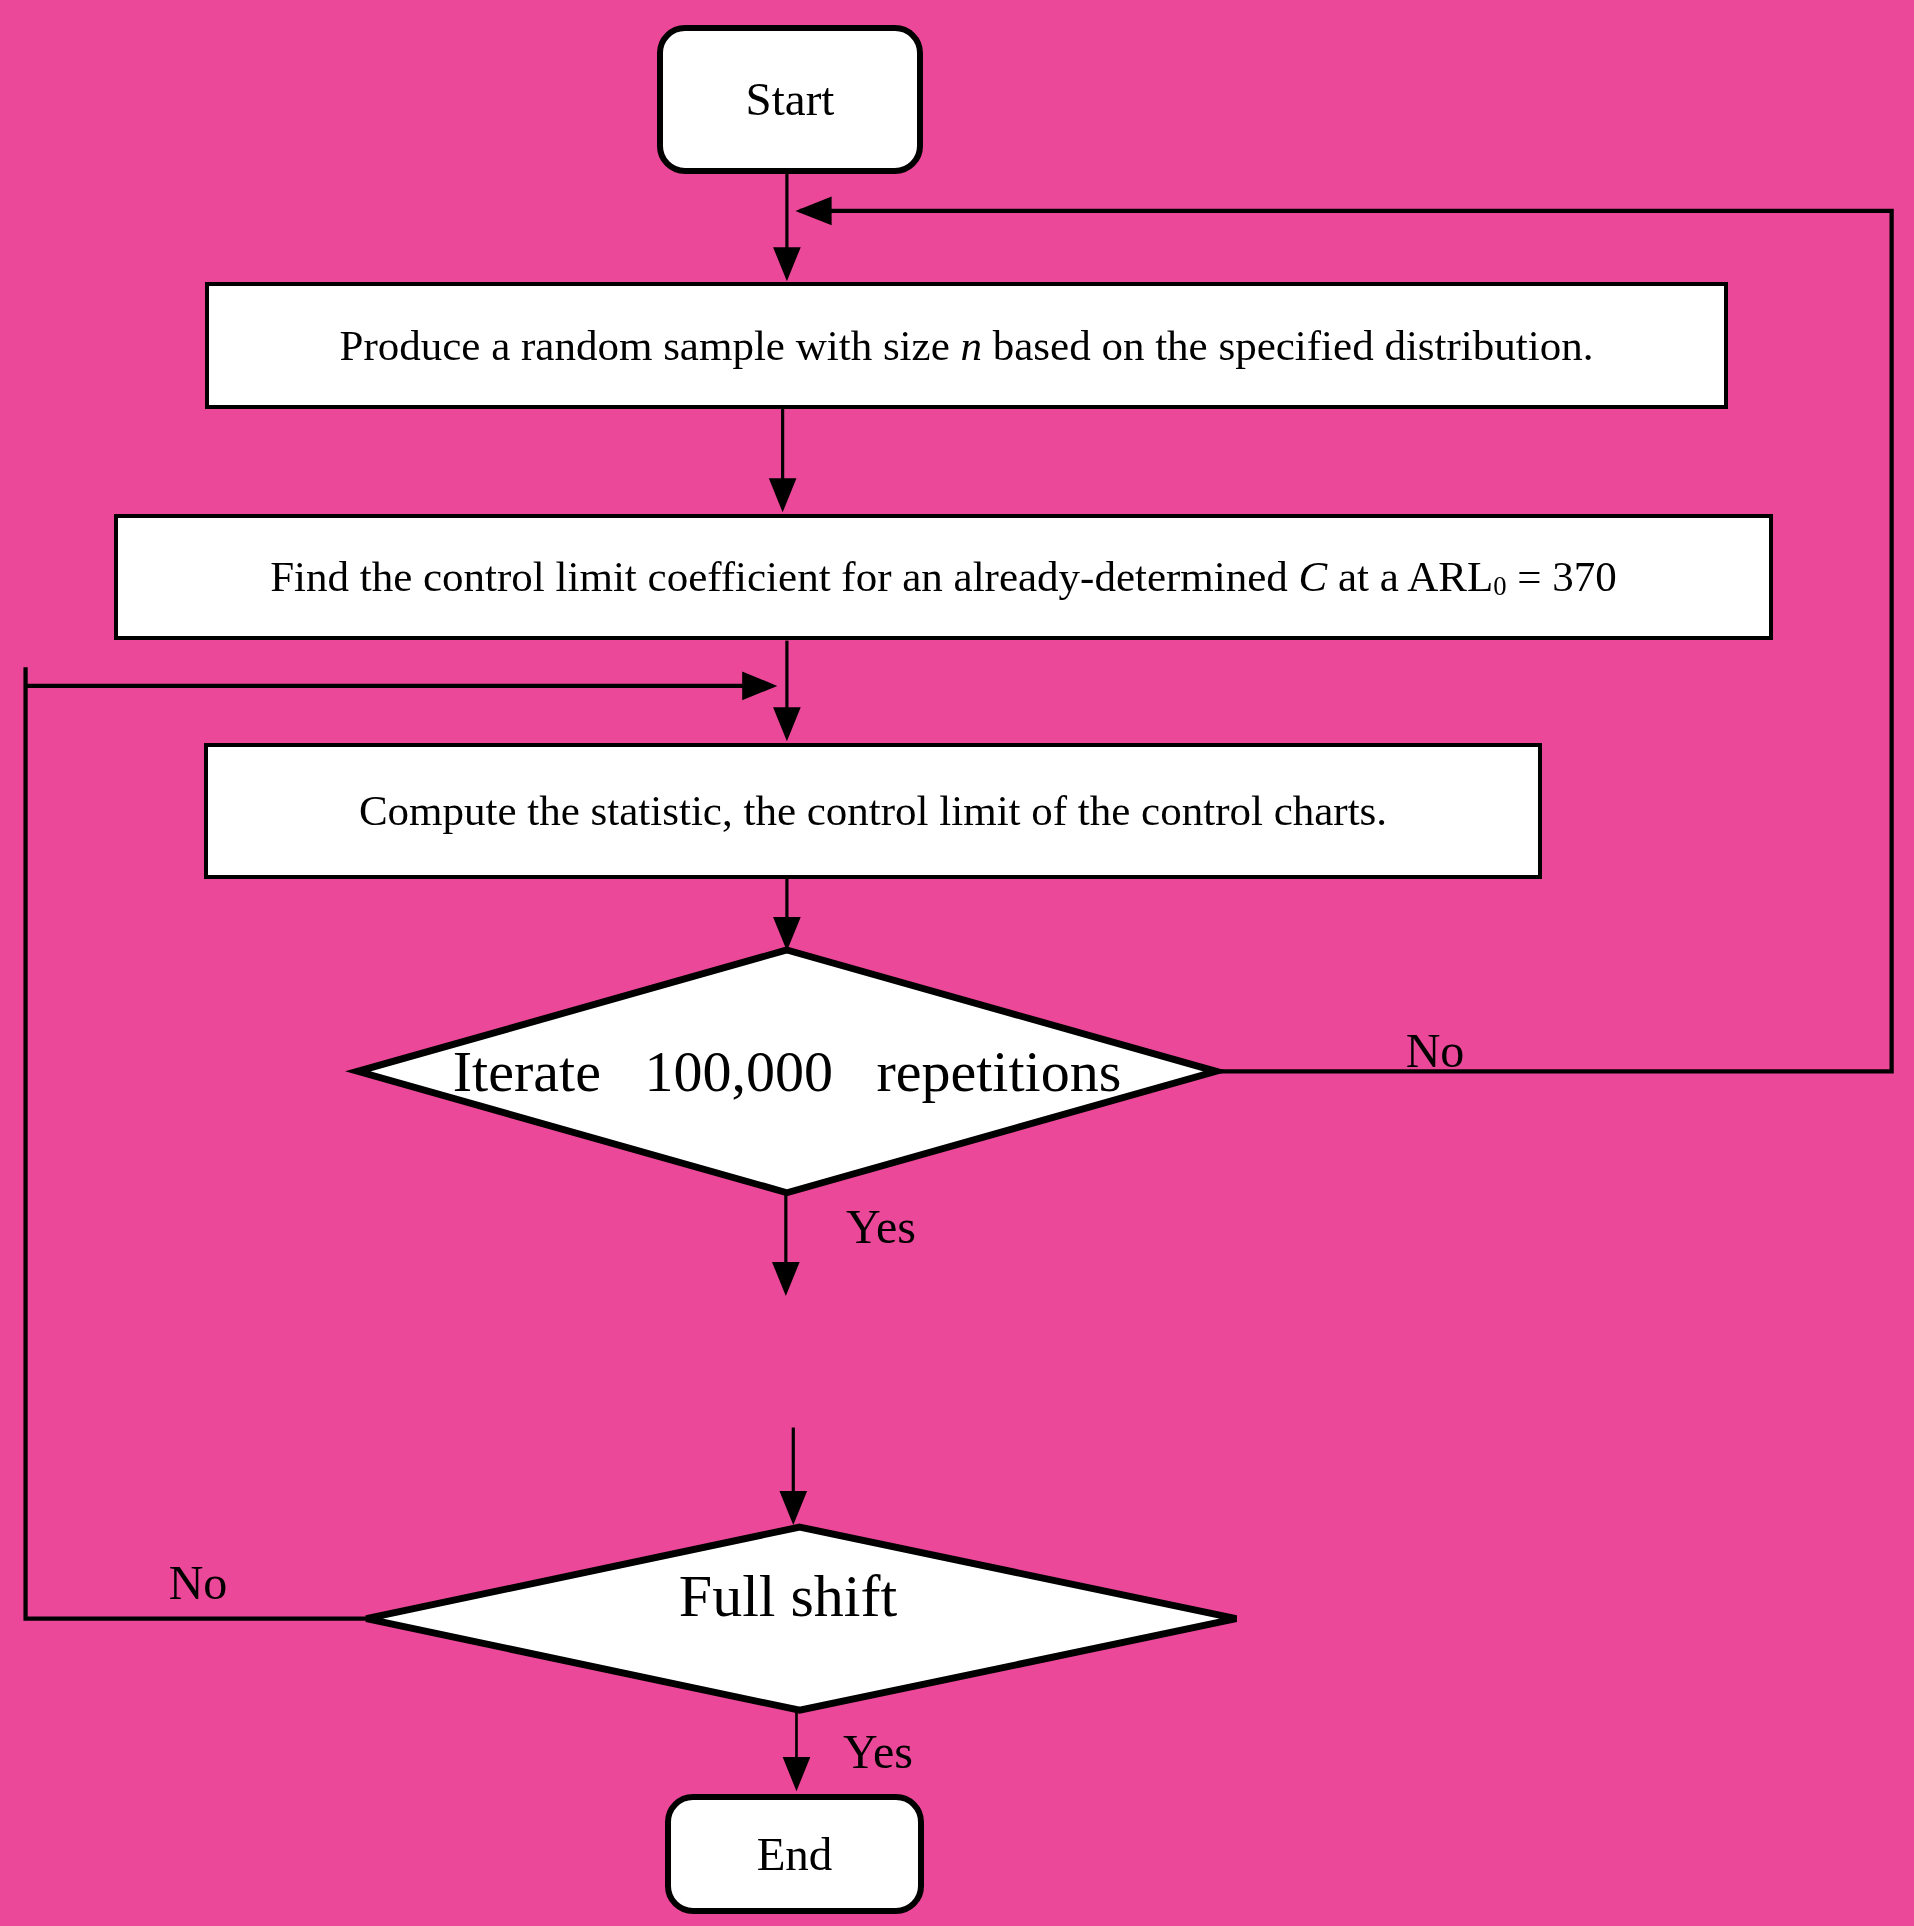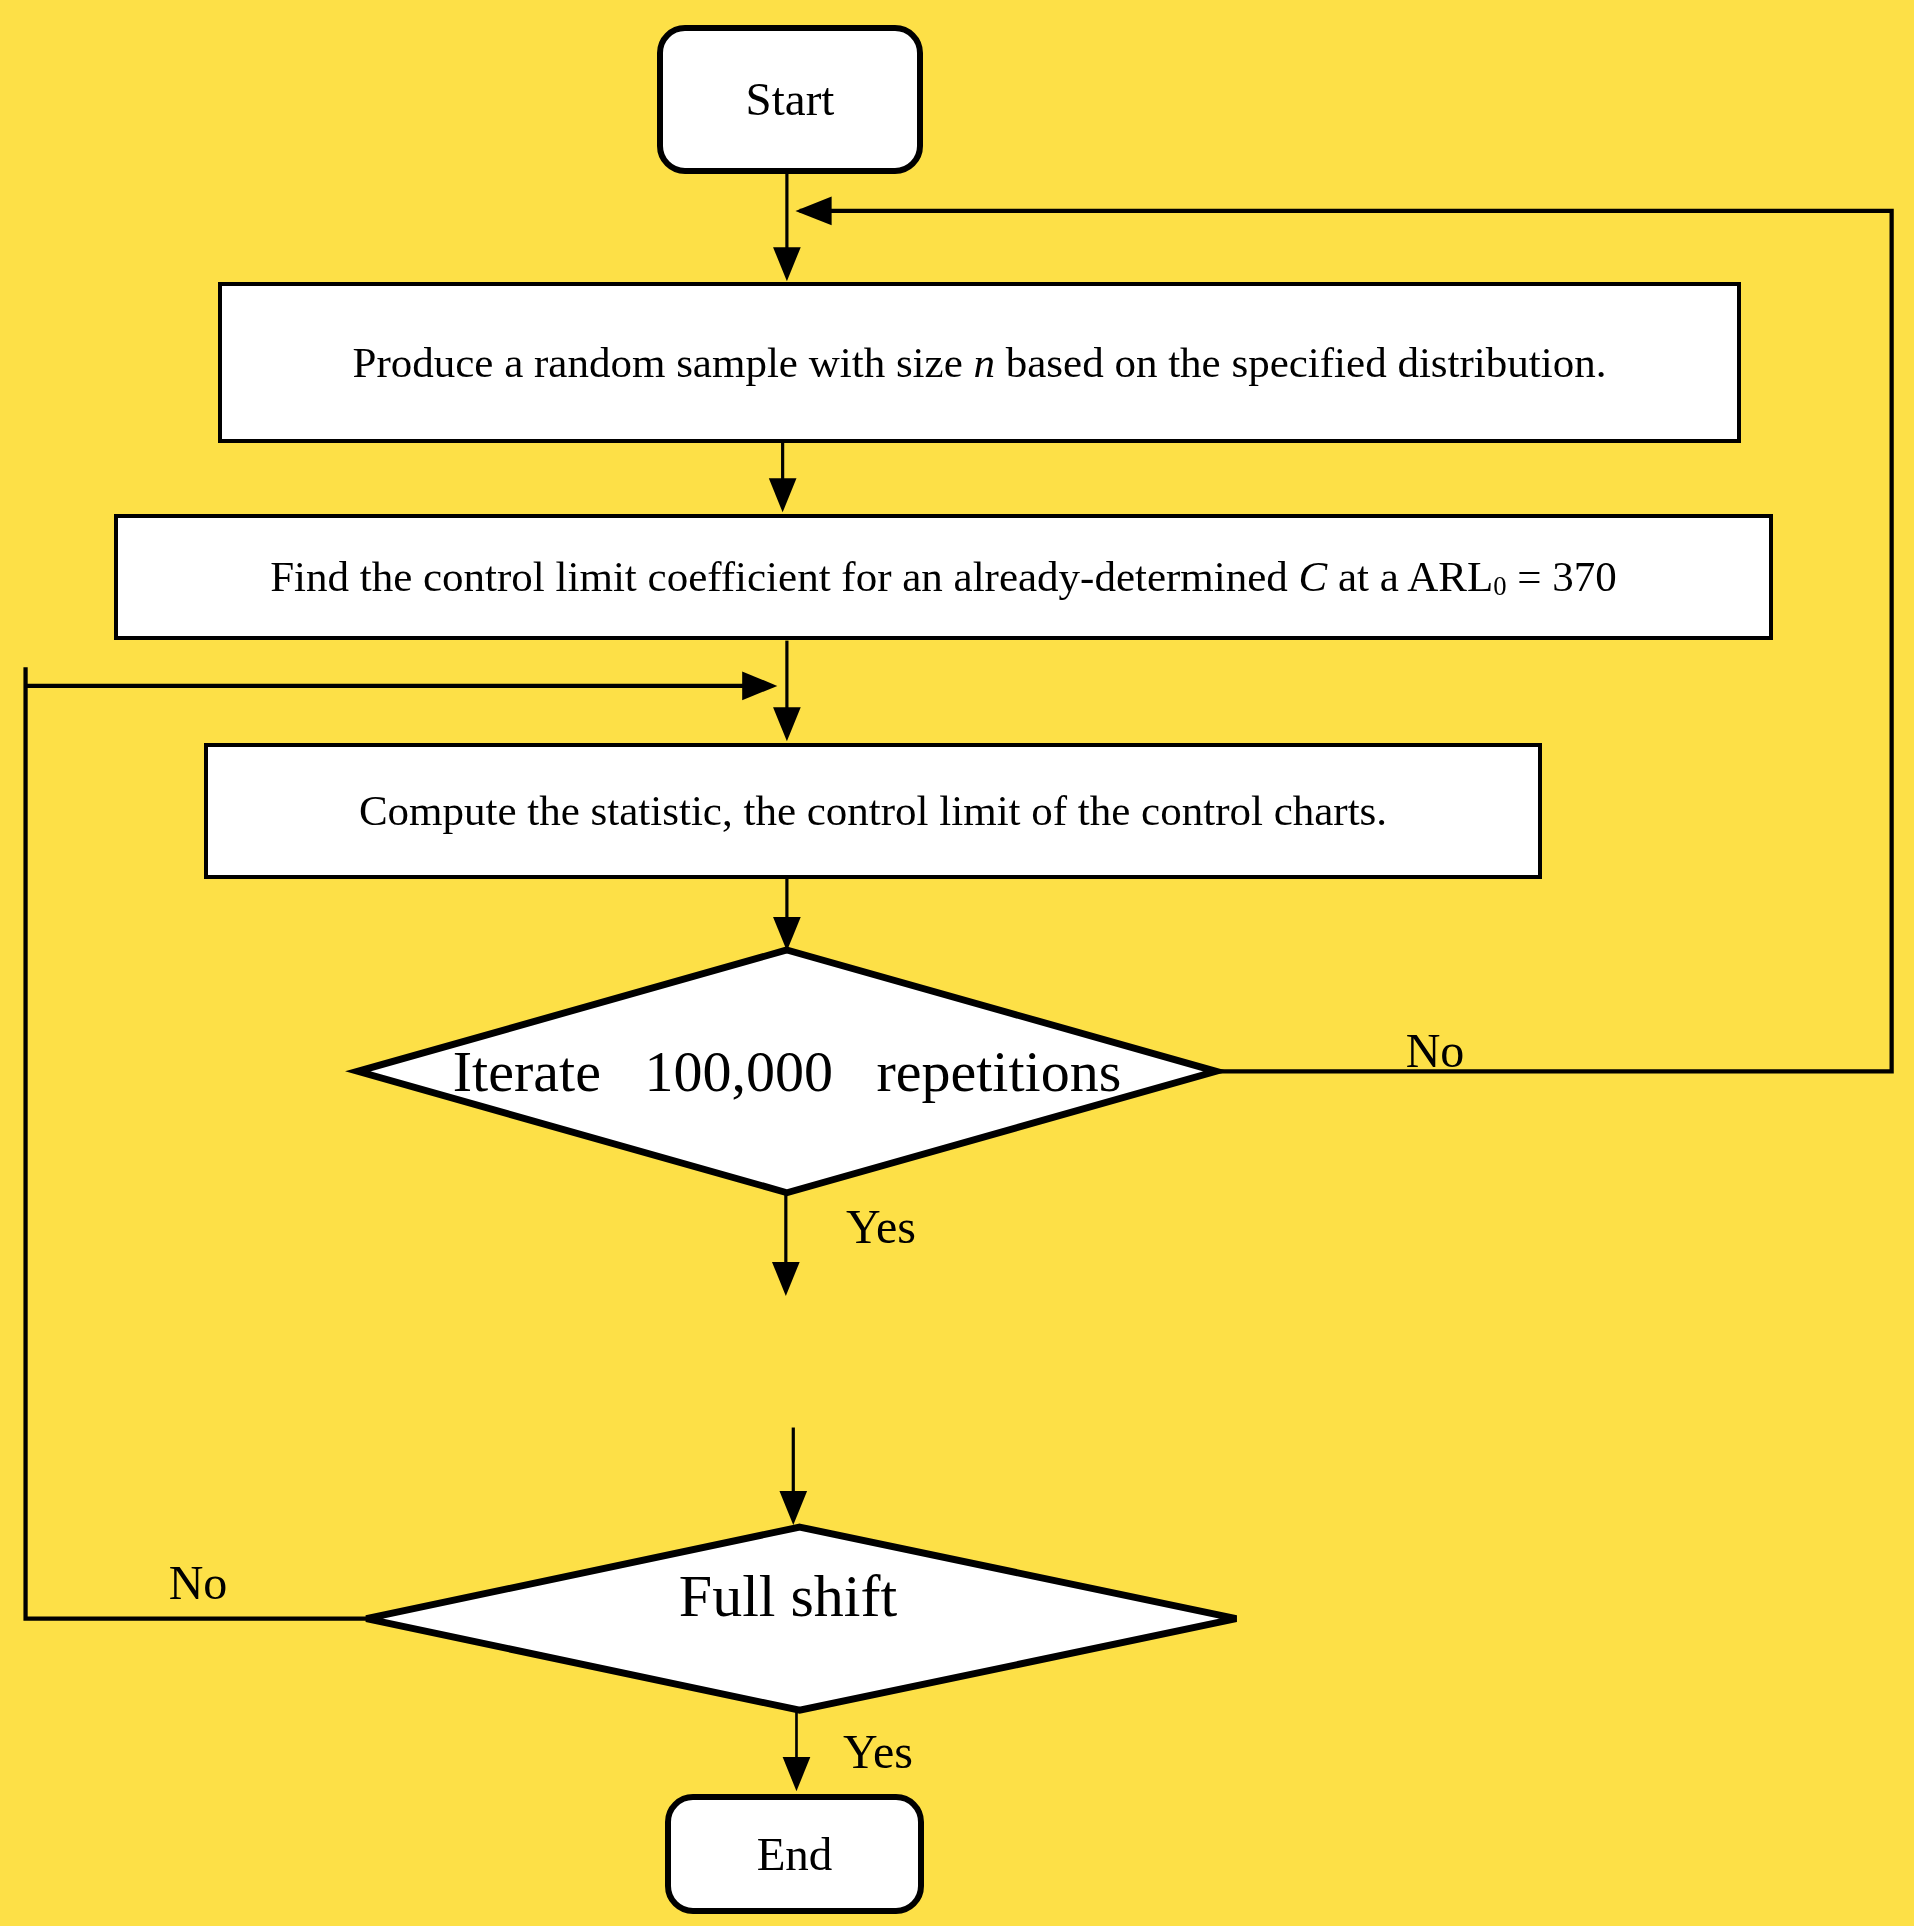--- a/index.html
+++ b/index.html
@@ -1,21 +1,21 @@
 <!DOCTYPE html>
 <html style="font-size:8.5px"><head>
 <meta charset="utf-8">
 <style>
   * { box-sizing: border-box; }
   html, body { margin: 0; padding: 0; background: #ffffff; }
   .canvas {
     position: relative;
     width: 1914px;
     height: 1926px;
-    background: #fde047;
+    background: #ec4899;
     font-family: "Liberation Serif", serif;
     color: #000000;
     overflow: hidden;
   }
   svg.layer {
     position: absolute;
     left: 0; top: 0;
     width: 1914px; height: 1926px;
   }
   .node {
@@ -29,21 +29,21 @@
     font-size: 43px;
     line-height: 1.25;
     white-space: nowrap;
   }
   .terminator {
     border-width: 6.4px;
     border-radius: 28px;
     font-size: 47px;
   }
   .node-start   { left: 657px; top: 25px;   width: 266px;  height: 149px; }
-  .node-produce { left: 218px;  top: 282px;  width: 1523px; height: 161px; }
+  .node-produce { left: 205px;  top: 282px;  width: 1523px; height: 127px; }
   .node-find    { left: 114px;  top: 514px;  width: 1659px; height: 126px; }
   .node-compute { left: 204px;  top: 743px; width: 1338px; height: 136px; }
   .node-arl     { left: 229px;  top: 1298px; width: 1307px; height: 129px; }
   .node-end     { left: 665px; top: 1794px; width: 259px;  height: 120px; }
   .var-italic { font-style: italic; }
   .subscript {
     font-size: 0.62em;
     position: relative;
     top: 0.14em;
   }

